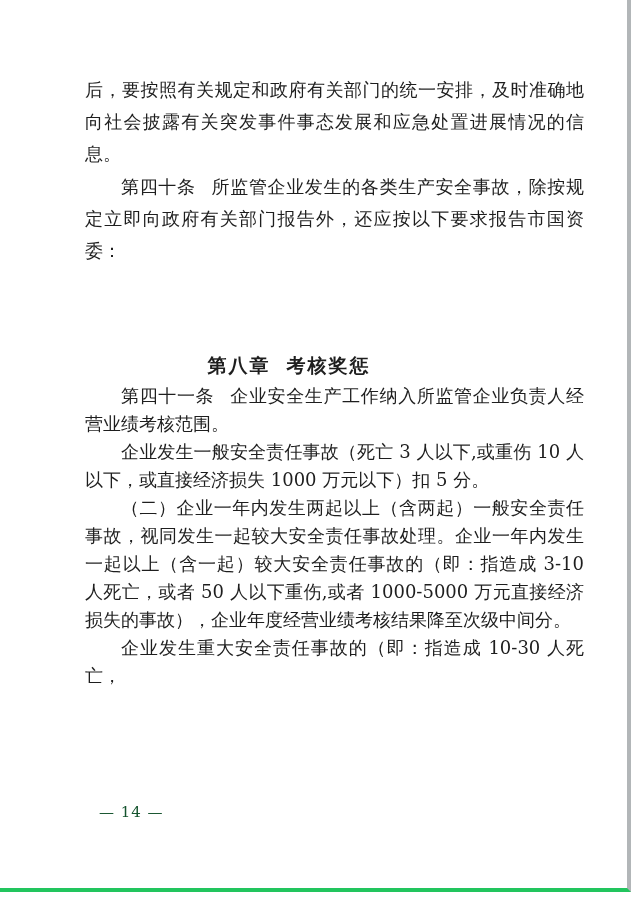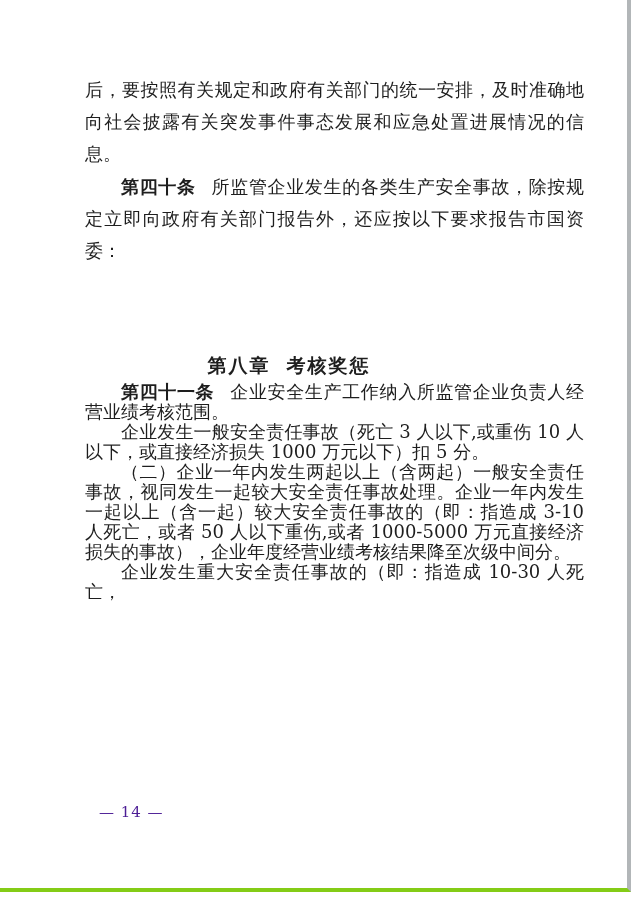--- a/index.html
+++ b/index.html
@@ -17,45 +17,45 @@
   }
   .sheet {
     position: absolute;
     top: 0;
     left: 0;
     width: 627px;
     height: 888px;
     box-sizing: content-box;
     background: #ffffff;
     border-right: 4px solid #b2b6b8;
-    border-bottom: 4px solid #84cc16;
+    border-bottom: 4px solid #22c55e;
   }
   .sec {
     position: absolute;
     left: 85px;
     width: 499px;
     font-size: 18px;
   }
   .sec p {
     margin: 0;
     text-align: justify;
   }
   .sec-a {
     top: 74px;
     line-height: 32.2px;
   }
   .sec-b {
     top: 382px;
-    line-height: 20px;
+    line-height: 28px;
   }
   .indent {
     text-indent: 2em;
   }
   .article-label {
-    font-weight: bold;
+    font-weight: normal;
     margin-right: 16px;
   }
   .chapter-heading {
     position: absolute;
     left: 0;
     top: 353px;
     width: 578px;
     text-align: center;
     font-size: 19px;
     font-weight: bold;
@@ -65,21 +65,21 @@
   .chapter-title {
     margin-left: 16px;
   }
   .page-number {
     position: absolute;
     left: 99px;
     top: 802px;
     font-size: 15px;
     line-height: 20px;
     letter-spacing: 1px;
-    color: #4c1d95;
+    color: #14532d;
   }
 </style>
 </head>
 <body>
 
 <div class="sheet">
 
   <div class="sec sec-a">
     <p>后，要按照有关规定和政府有关部门的统一安排，及时准确地向社会披露有关突发事件事态发展和应急处置进展情况的信息。</p>
     <p class="indent"><span class="article-label">第四十条</span><span>所监管企业发生的各类生产安全事故，除按规定立即向政府有关部门报告外，还应按以下要求报告市国资委：</span></p>

